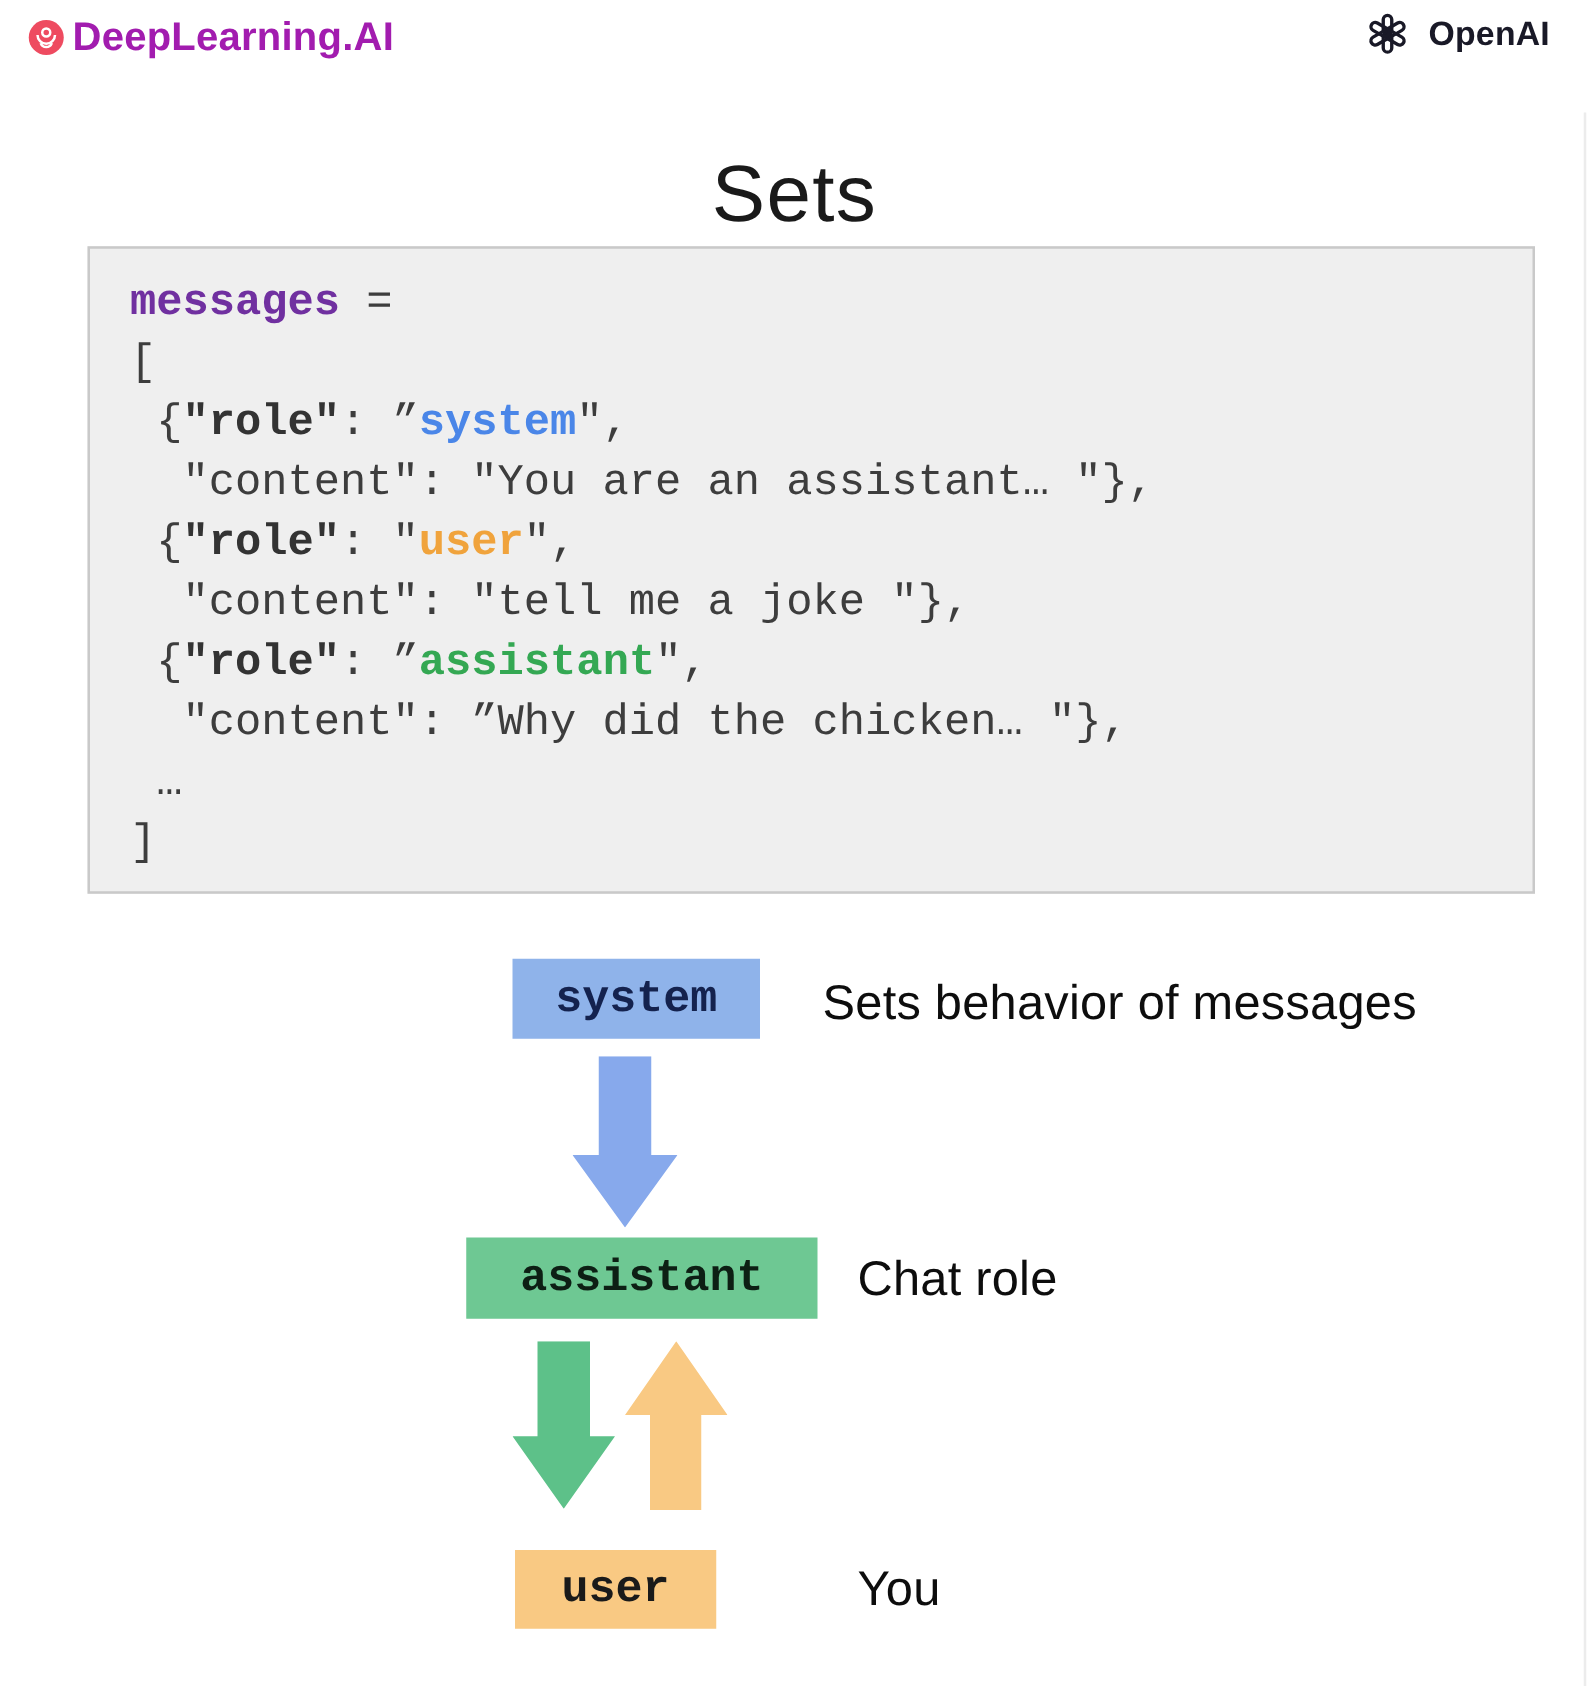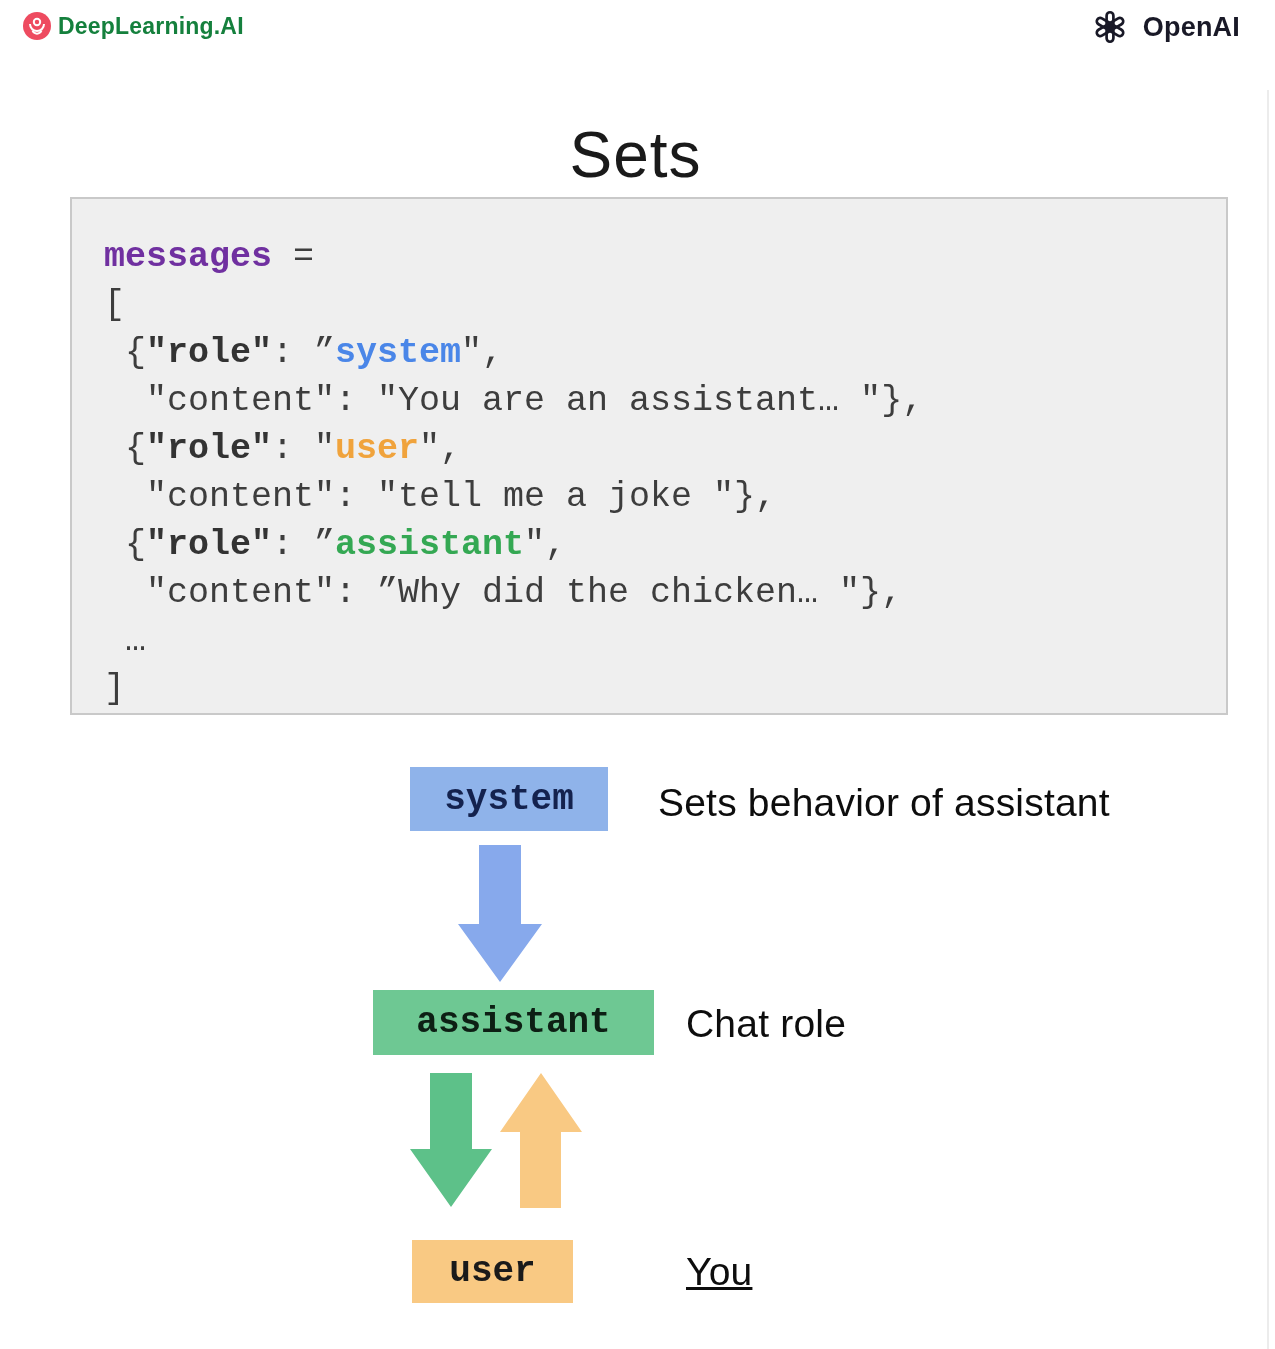--- a/index.html
+++ b/index.html
@@ -4,35 +4,35 @@
 <style>
   html,body{margin:0;padding:0;background:#ffffff;}
   body{
     width:1275px;height:1349px;position:relative;overflow:hidden;
     font-family:"Liberation Sans",sans-serif;color:#111;
   }
   .edge-line{position:absolute;right:6px;top:90px;bottom:0;width:2px;background:#ececec;}
 
   
   .dl-logo{position:absolute;left:22px;top:11px;display:flex;align-items:center;gap:6px;}
-  .dl-logo .dl-text{font-size:23px;font-weight:bold;color:#15803d;letter-spacing:0.2px;}
+  .dl-logo .dl-text{font-size:32px;font-weight:bold;color:#a21caf;letter-spacing:0.2px;}
   .oa-logo{position:absolute;right:35px;top:10px;display:flex;align-items:center;gap:16px;}
   .oa-logo .oa-text{font-size:27px;font-weight:bold;color:#191927;letter-spacing:0.2px;}
 
   
   .slide-title{
     position:absolute;left:0;top:118px;width:1271px;text-align:center;
     font-size:64px;font-weight:500;color:#1a1a1a;letter-spacing:1px;
   }
 
   
   .code-block{
     position:absolute;left:70px;top:197px;width:1158px;height:518px;
     background:#efefef;border:2px solid #c9c9c9;box-sizing:border-box;
-    padding:34px 0 0 32px;
+    padding:19px 0 0 32px;
   }
   .code-line{
     font-family:"Liberation Mono","DejaVu Sans Mono",monospace;
     font-size:35px;line-height:48px;white-space:pre;color:#3d3d3d;
   }
   .tok-plain {color:#3d3d3d;}
   .tok-key   {color:#333333;font-weight:bold;}
   .tok-purple{color:#7030a0;font-weight:bold;}
   .tok-blue  {color:#4a86e8;font-weight:bold;}
   .tok-orange{color:#f0a33c;font-weight:bold;}
@@ -47,21 +47,21 @@
   .node-system   {left:410px;top:767px;width:198px;height:64px;}
   .node-assistant{left:373px;top:990px;width:281px;height:65px;}
   .node-user     {left:412px;top:1240px;width:161px;height:63px;}
 
   .node-desc{
     position:absolute;font-size:39px;color:#0d0d0d;letter-spacing:0.2px;
     white-space:nowrap;
   }
   .desc-system   {left:658px;top:781px;}
   .desc-assistant{left:686px;top:1002px;}
-  .desc-user     {left:686px;top:1250px;text-decoration:underline;}
+  .desc-user     {left:686px;top:1250px;}
 
   .arrow{position:absolute;}
   .arrow-blue  {left:458px;top:845px;}
   .arrow-green {left:410px;top:1073px;}
   .arrow-orange{left:500px;top:1073px;}
 </style>
 </head>
 <body>
 
 <div class="dl-logo">
@@ -101,21 +101,21 @@
       <div class="code-line"><span class="tok-plain"> {</span><span class="tok-key">"role"</span><span class="tok-plain">: </span><span class="tok-plain">”</span><span class="tok-green">assistant</span><span class="tok-plain">",</span></div>
       <div class="code-line"><span class="tok-plain">  "content": ”Why did the chicken… "},</span></div>
       <div class="code-line"><span class="tok-plain"> …</span></div>
       <div class="code-line"><span class="tok-plain">]</span></div>
     </div>
 </div>
 
 <div class="node node-system" style="background: rgb(143, 179, 234); color: rgb(20, 34, 78);">
   <span>system</span>
 </div>
-<div class="node-desc desc-system">Sets behavior of assistant</div>
+<div class="node-desc desc-system">Sets behavior of messages</div>
 
 <svg class="arrow arrow-blue" width="84" height="137" viewBox="0 0 84 137">
   <polygon points="21,0 63,0 63,79 84,79 42,137 0,79 21,79" fill="#87a9ec"></polygon>
 </svg>
 
 <div class="node node-assistant" style="background: rgb(110, 200, 147); color: rgb(13, 31, 20);">
   <span>assistant</span>
 </div>
 <div class="node-desc desc-assistant">Chat role</div>
 

